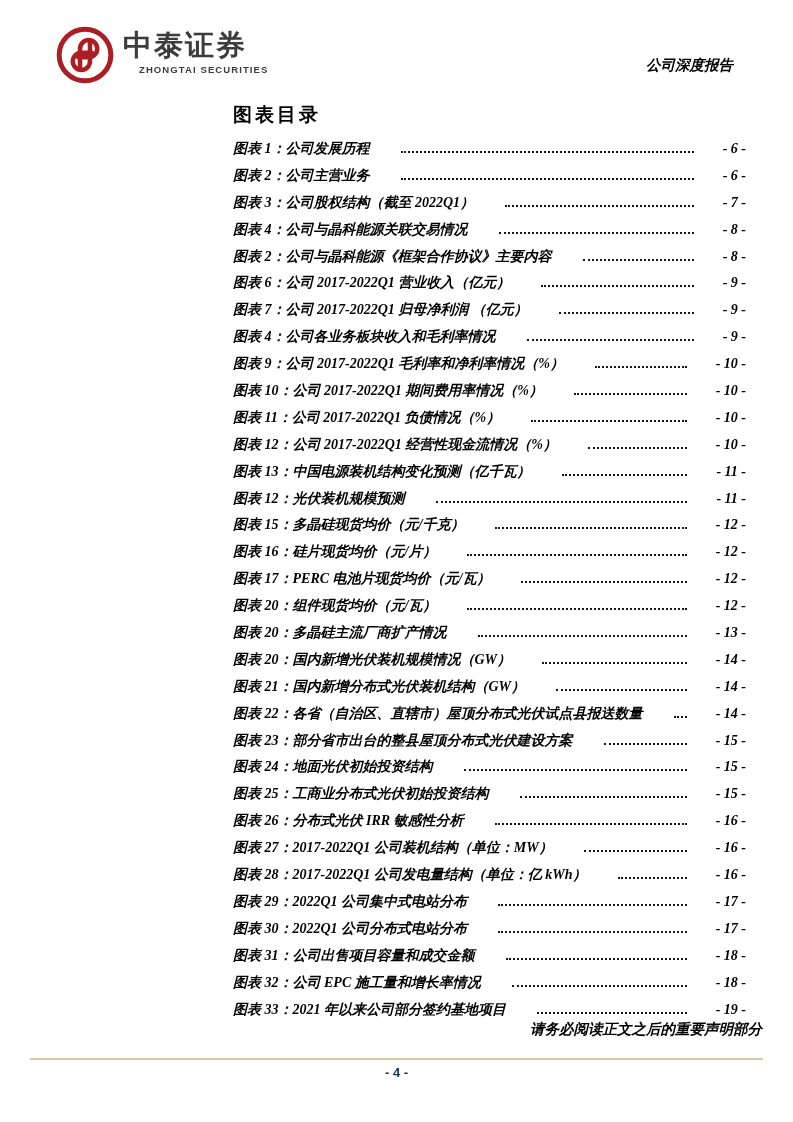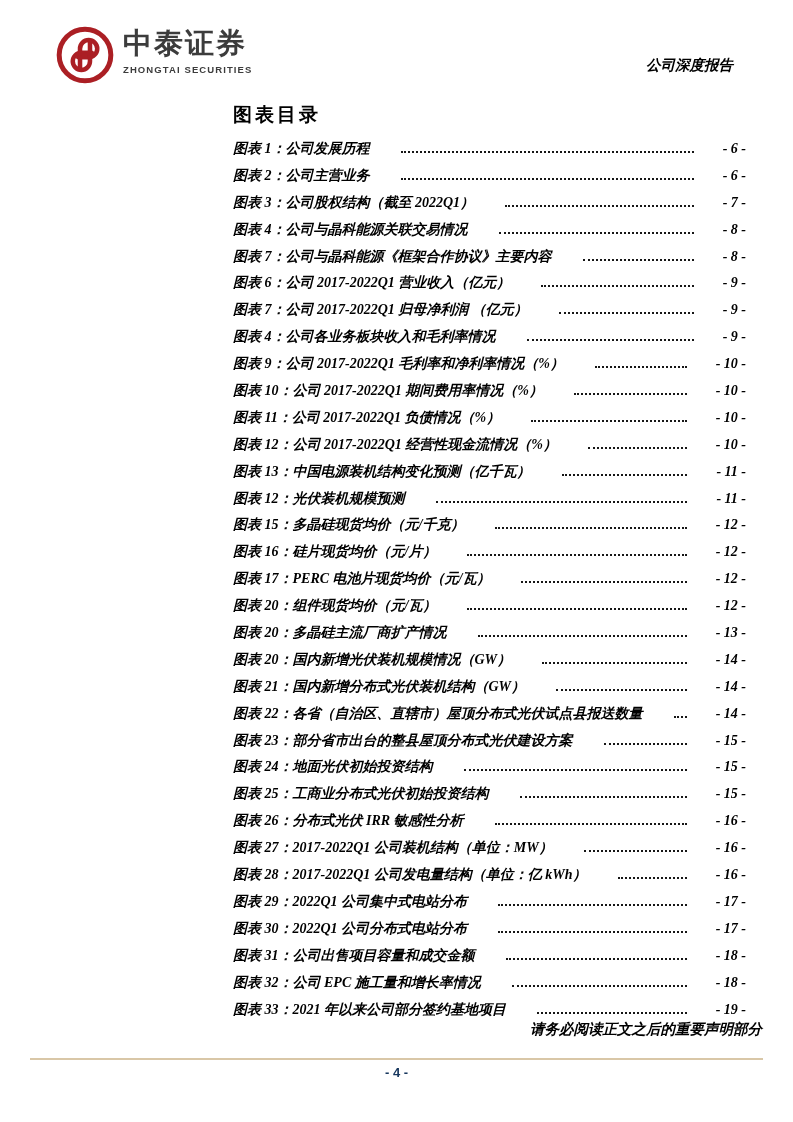--- a/index.html
+++ b/index.html
@@ -18,34 +18,35 @@
     position: absolute;
     left: 56px;
     top: 26px;
     display: flex;
     align-items: flex-start;
   }
   .brand-mark { width: 58px; height: 58px; color: #AB1F24; }
   .brand-mark svg { width: 58px; height: 58px; display: block; }
   .brand-text { margin-left: 9px; padding-top: 5px; }
   .brand-cn {
-    font-family: Liberation Mono, monospace;
+    font-family: Liberation Sans, sans-serif;
     font-size: 29px;
     font-weight: bold;
     color: #3c3c3c;
     line-height: 1;
     letter-spacing: 2px;
   }
   .brand-en {
     font-family: "Liberation Sans", sans-serif;
     font-size: 9.5px;
     font-weight: bold;
     color: #3c3c3c;
     letter-spacing: 1.1px;
     margin-top: 4px;
+    margin-left: 16px;
   }
   .report-type {
     position: absolute;
     right: 60px;
     top: 56px;
     font-size: 14.5px;
     font-weight: bold;
     font-style: italic;
     color: #000;
   }
@@ -156,21 +157,21 @@
       <span class="toc-entry-page">- 7 -</span>
     </li>
 
     <li class="toc-entry">
       <span class="toc-entry-label">图表 4：公司与晶科能源关联交易情况</span>
       <span class="dot-leader"></span>
       <span class="toc-entry-page">- 8 -</span>
     </li>
 
     <li class="toc-entry">
-      <span class="toc-entry-label">图表 7：公司与晶科能源《框架合作协议》主要内容</span>
+      <span class="toc-entry-label">图表 2：公司与晶科能源《框架合作协议》主要内容</span>
       <span class="dot-leader"></span>
       <span class="toc-entry-page">- 8 -</span>
     </li>
 
     <li class="toc-entry">
       <span class="toc-entry-label">图表 6：公司 2017-2022Q1 营业收入（亿元）</span>
       <span class="dot-leader"></span>
       <span class="toc-entry-page">- 9 -</span>
     </li>
 

